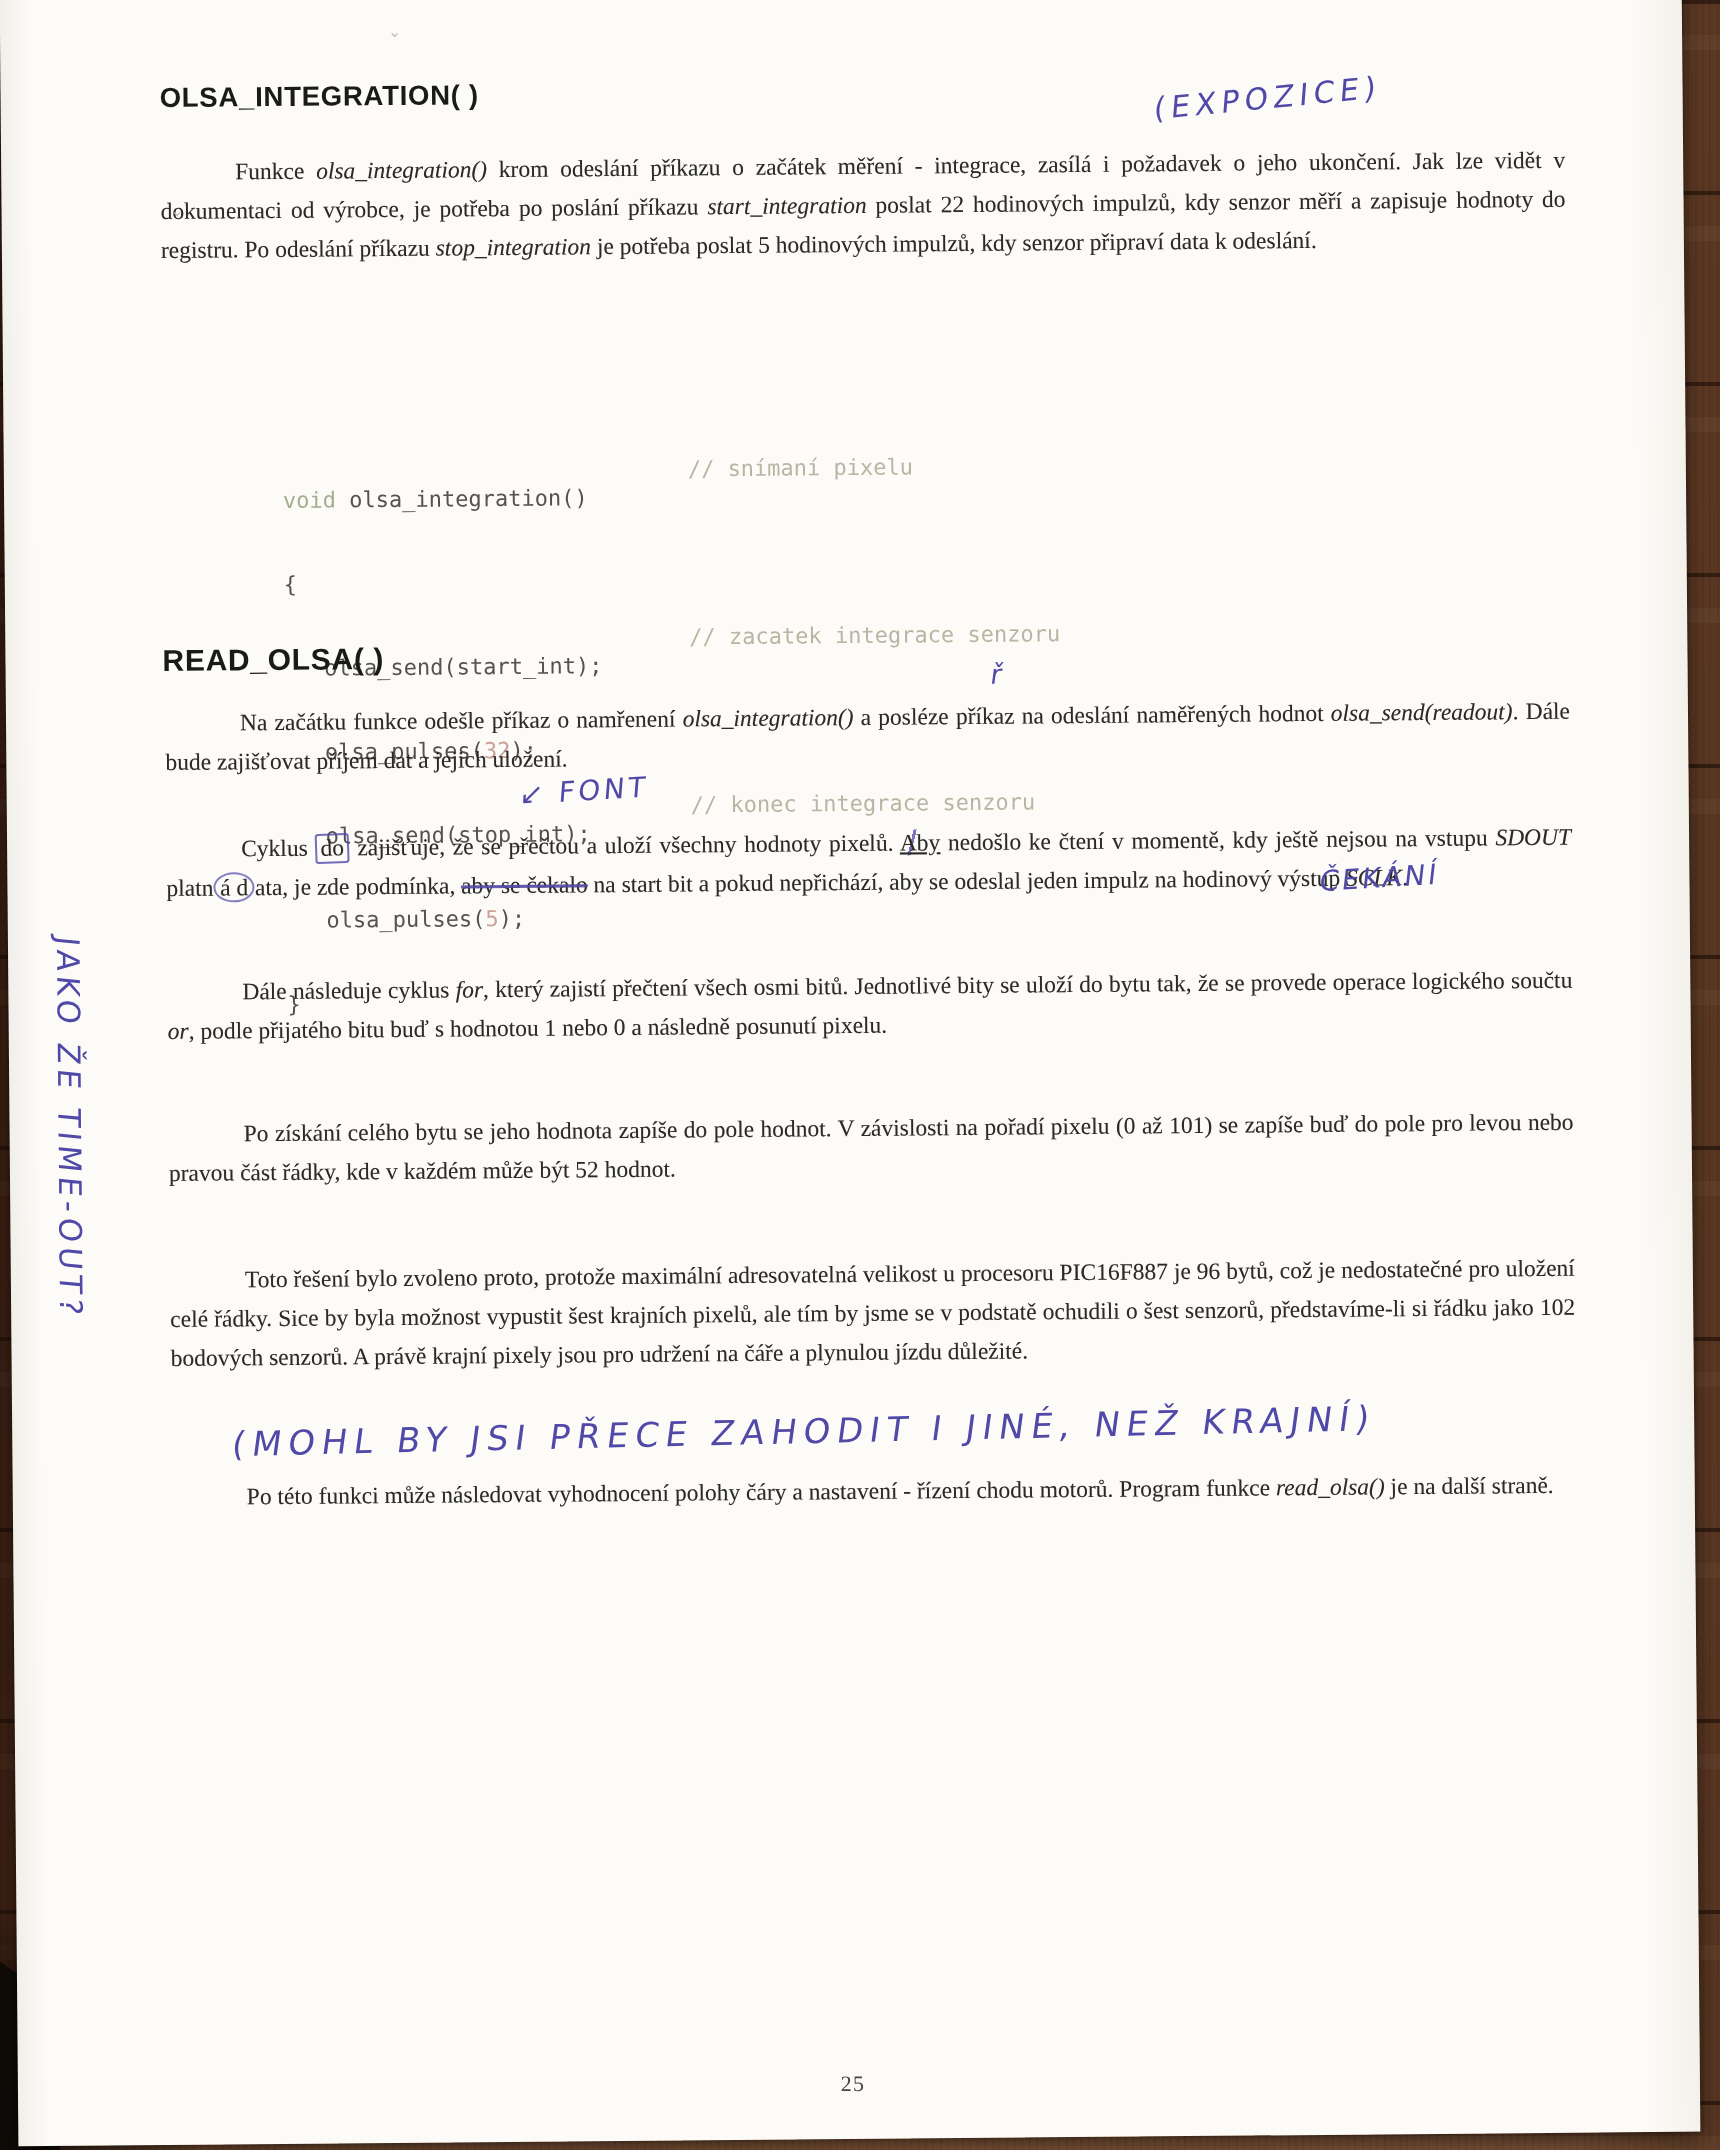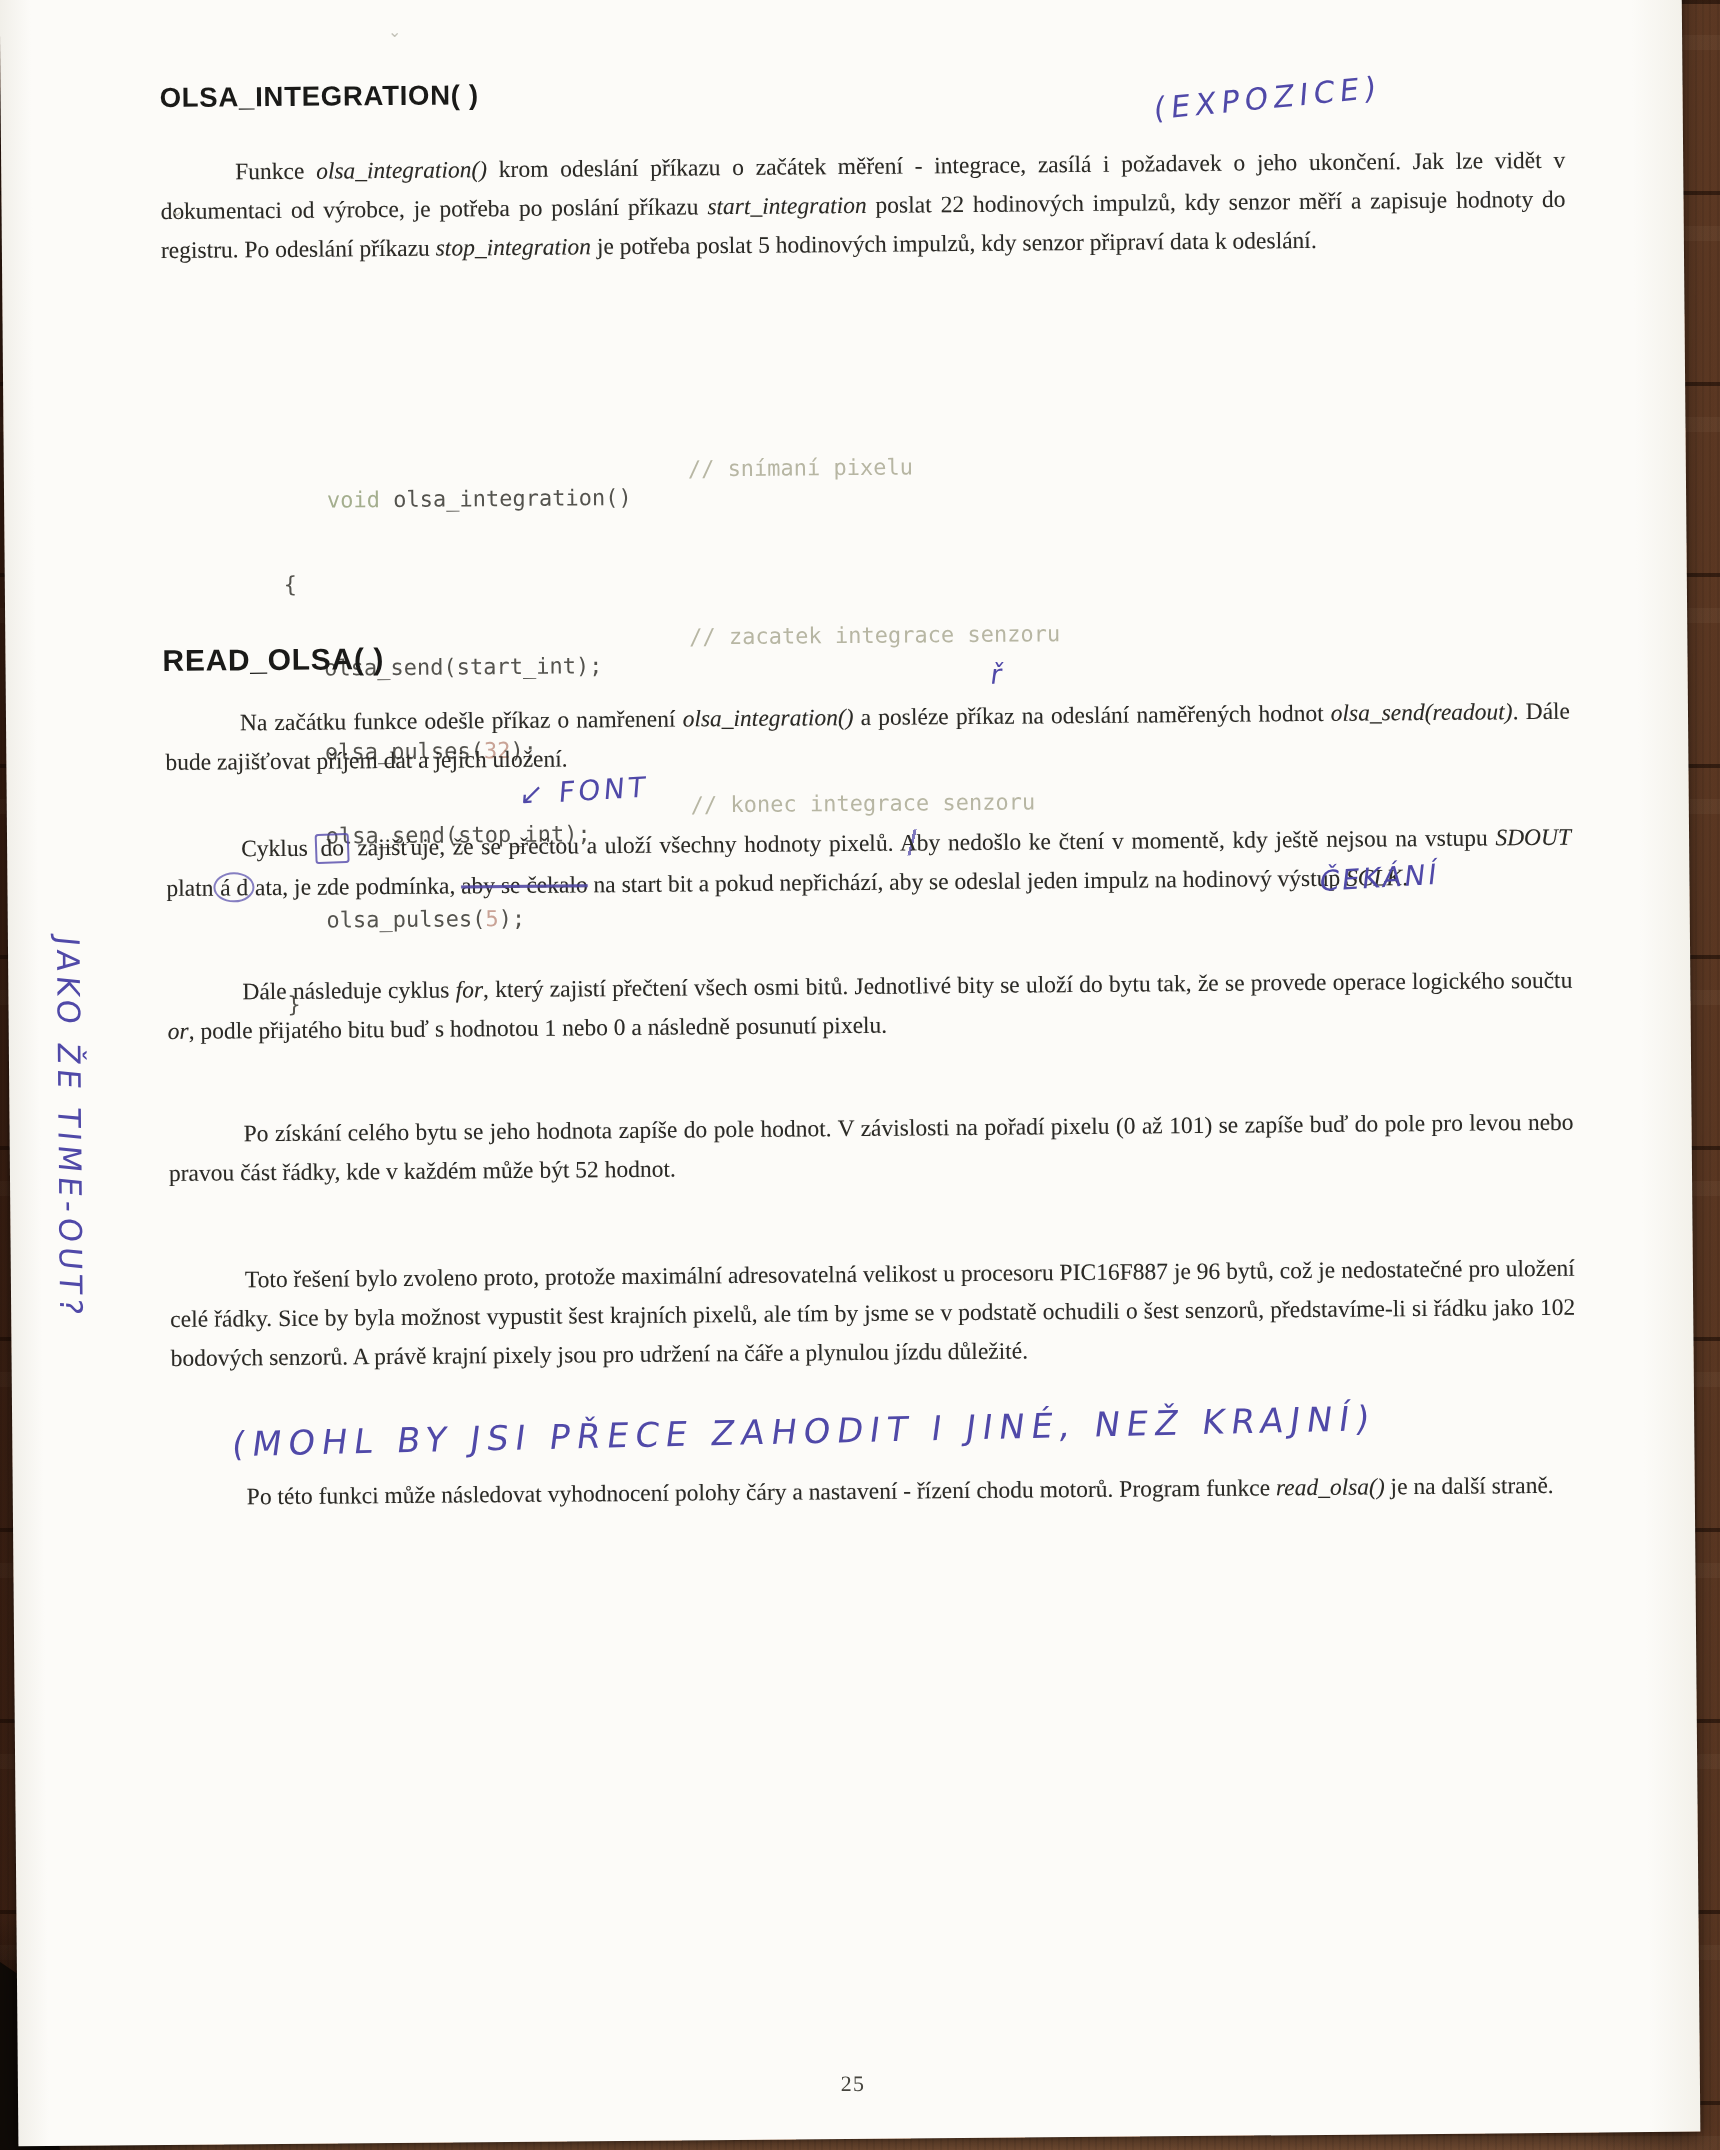--- a/index.html
+++ b/index.html
@@ -21,26 +21,26 @@
   .body-text{position:absolute;width:1405px;font-size:23.5px;line-height:39px;color:#2b2a26;
     text-align:justify;text-indent:75px;text-shadow:0 0 0.7px rgba(50,48,40,.3);}
   .seg-em{font-style:italic;}
   .seg-boxed{display:inline-block;border:2px solid rgba(82,73,170,.8);border-radius:3.4px;
     padding:0 3.4px;transform:rotate(-1.5deg);line-height:1.1;text-indent:0;}
   .seg-circled{display:inline-block;border:2px solid rgba(82,73,170,.7);border-radius:50%;
     padding:0.7px 4.7px;line-height:1.05;text-indent:0;}
   .seg-strike{text-decoration:line-through;text-decoration-color:rgba(82,73,170,.85);
     text-decoration-thickness:2.7px;}
   .seg-overmark{background-image:linear-gradient(104deg, rgba(0,0,0,0) 45%, rgba(82,73,170,.75) 45%, rgba(82,73,170,.75) 55%, rgba(0,0,0,0) 55%);
-    background-repeat:no-repeat;background-size:24px 100%;}
+    background-repeat:no-repeat;background-size:24px 100%;text-decoration:underline;}
   .code{position:absolute;font-family:"DejaVu Sans Mono","Liberation Mono",monospace;
     font-size:22px;line-height:28px;color:#54534e;white-space:pre;}
   .code-line{position:relative;height:28px;}
   .code-comment{position:absolute;left:511px;top:0;color:#b7b6a3;}
-  .seg-kw{color:#a4ae8e;margin-left:44px;}
+  .seg-kw{color:#a4ae8e;}
   .seg-num{color:#c9a396;}
   .hw{font-family:"DejaVu Sans",sans-serif;color:#5049a8;}
   .hw-expozice{position:absolute;font-size:30px;letter-spacing:5.4px;
     transform:rotate(-5deg) skewX(-10deg);}
   .hw-rcaron{position:absolute;font-size:27px;transform:skewX(-8deg);}
   .hw-font{position:absolute;font-size:28px;letter-spacing:3.4px;transform:rotate(-3deg) skewX(-8deg);}
   .hw-cekani{position:absolute;font-size:28px;letter-spacing:2.7px;transform:rotate(-3deg) skewX(-10deg);}
   .hw-big{position:absolute;width:1385px;font-size:34px;letter-spacing:6.7px;white-space:nowrap;
     transform:rotate(-0.8deg) skewX(-9deg);}
   .hw-margin{position:absolute;font-size:31px;letter-spacing:4.7px;white-space:nowrap;

